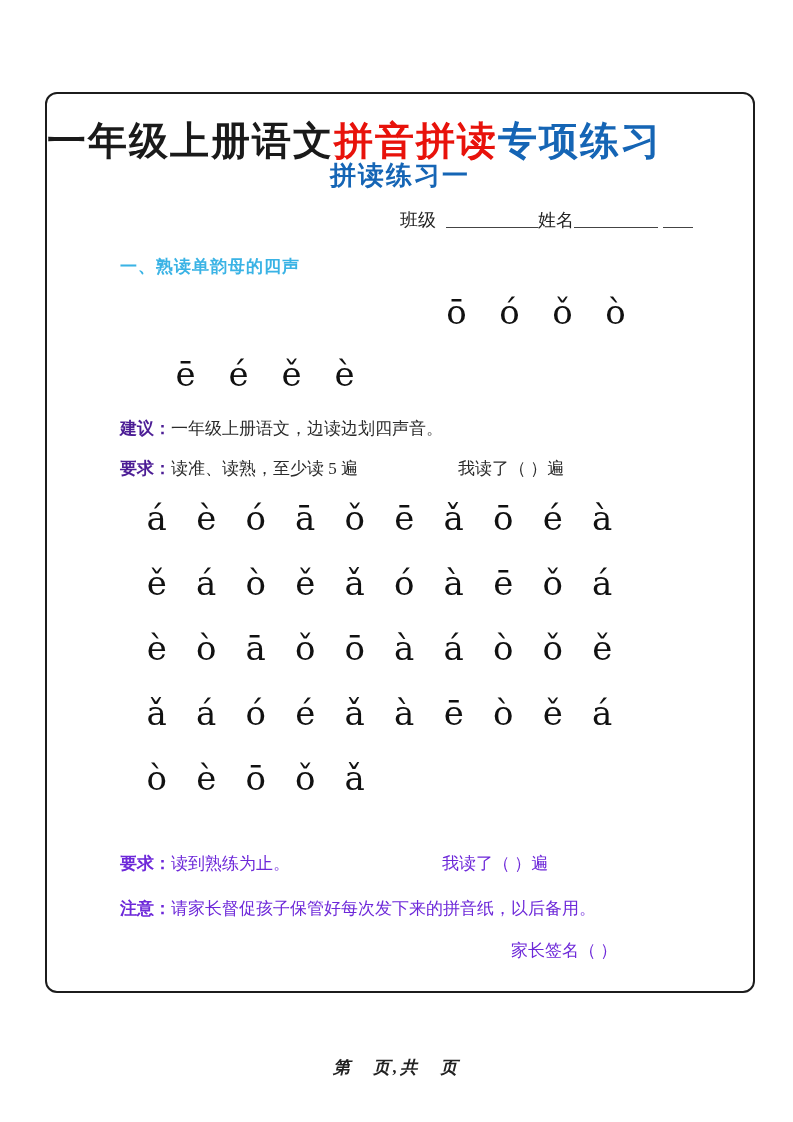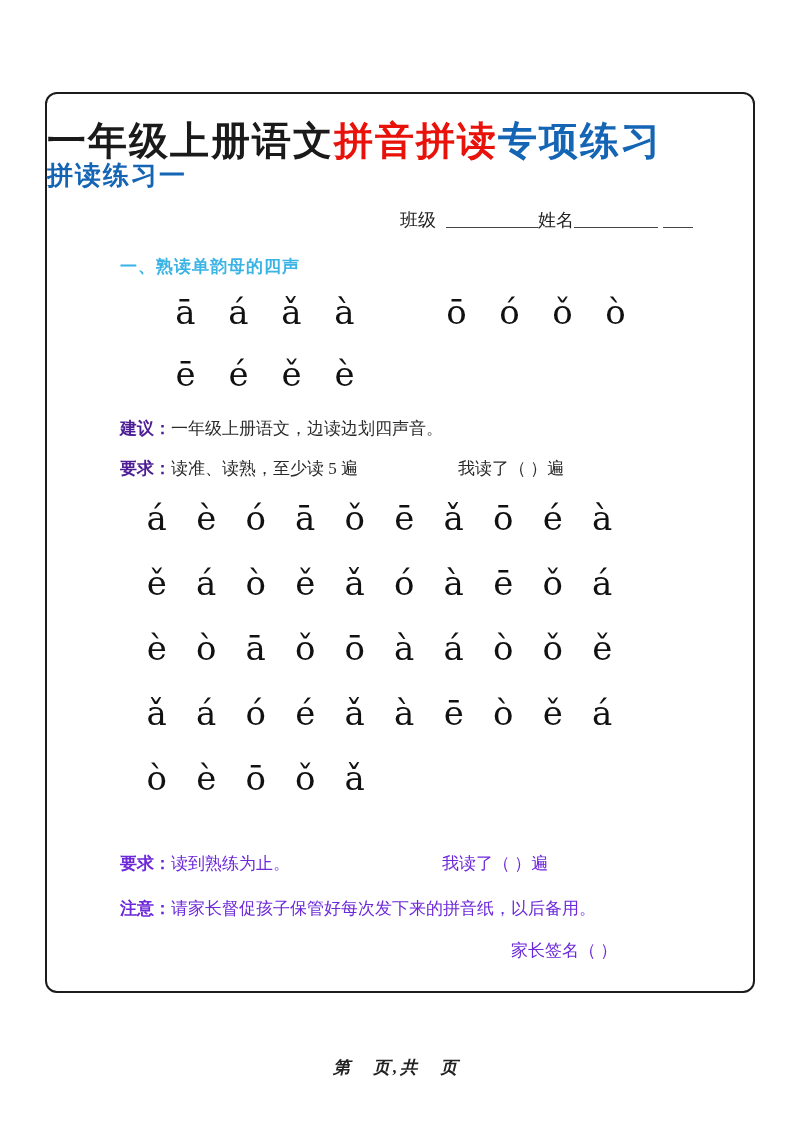--- a/index.html
+++ b/index.html
@@ -24,21 +24,21 @@
     text-align: left;
     font-size: 39px; font-weight: 700;
     letter-spacing: 2px;
     white-space: nowrap;
     margin-top: 12px;
   }
   .title .t-red  { color: #e8120b; }
   .title .t-blue { color: #1565b5; }
   .subtitle {
     position: absolute; top: 64px; left: 0; width: 100%;
-    text-align: left;
+    text-align: center;
     font-size: 26px; font-weight: 700;
     color: #1565b5;
     letter-spacing: 2px;
   }
   .class-line {
     position: absolute; top: 114px; left: 353px;
     font-size: 18px;
     color: #222;
     white-space: nowrap;
     font-family: Liberation Mono, monospace;
@@ -126,21 +126,20 @@
 
   <div class="subtitle">拼读练习一</div>
 
   <div class="class-line">
     <span>班级</span><span class="blank b1"></span><span>姓名</span><span class="blank b2"></span><span class="blank b3"></span>
   </div>
 
   <div class="section-heading">一、熟读单韵母的四声</div>
 
   <div class="vowel-row r1">
-    <span class="vgroup g1"><span class="cell">ā</span><span class="cell">á</span><span class="cell">ǎ</span><span class="cell">à</span></span>
     <span class="vgroup g2"><span class="cell">ō</span><span class="cell">ó</span><span class="cell">ǒ</span><span class="cell">ò</span></span>
   </div>
   <div class="vowel-row r2">
     <span class="vgroup g1"><span class="cell">ē</span><span class="cell">é</span><span class="cell">ě</span><span class="cell">è</span></span>
   </div>
 
   <div class="tip-line suggestion">
     <span class="lbl">建议：</span><span>一年级上册语文，边读边划四声音。</span>
   </div>
 

